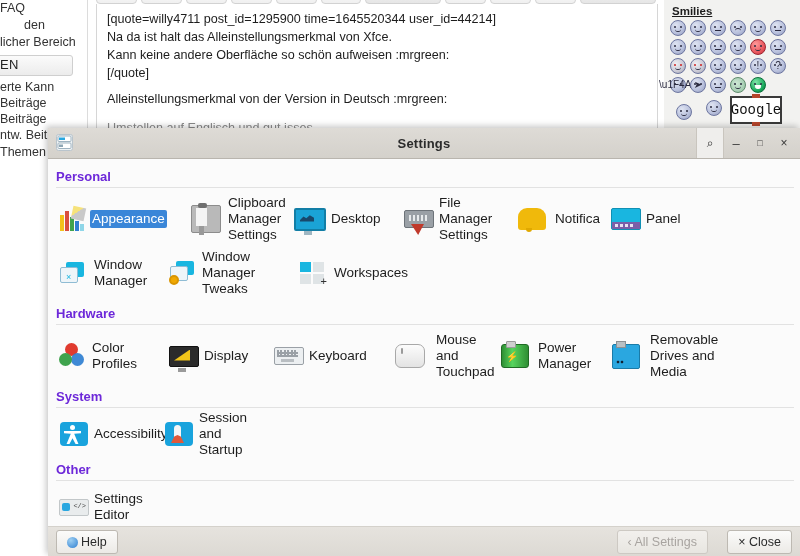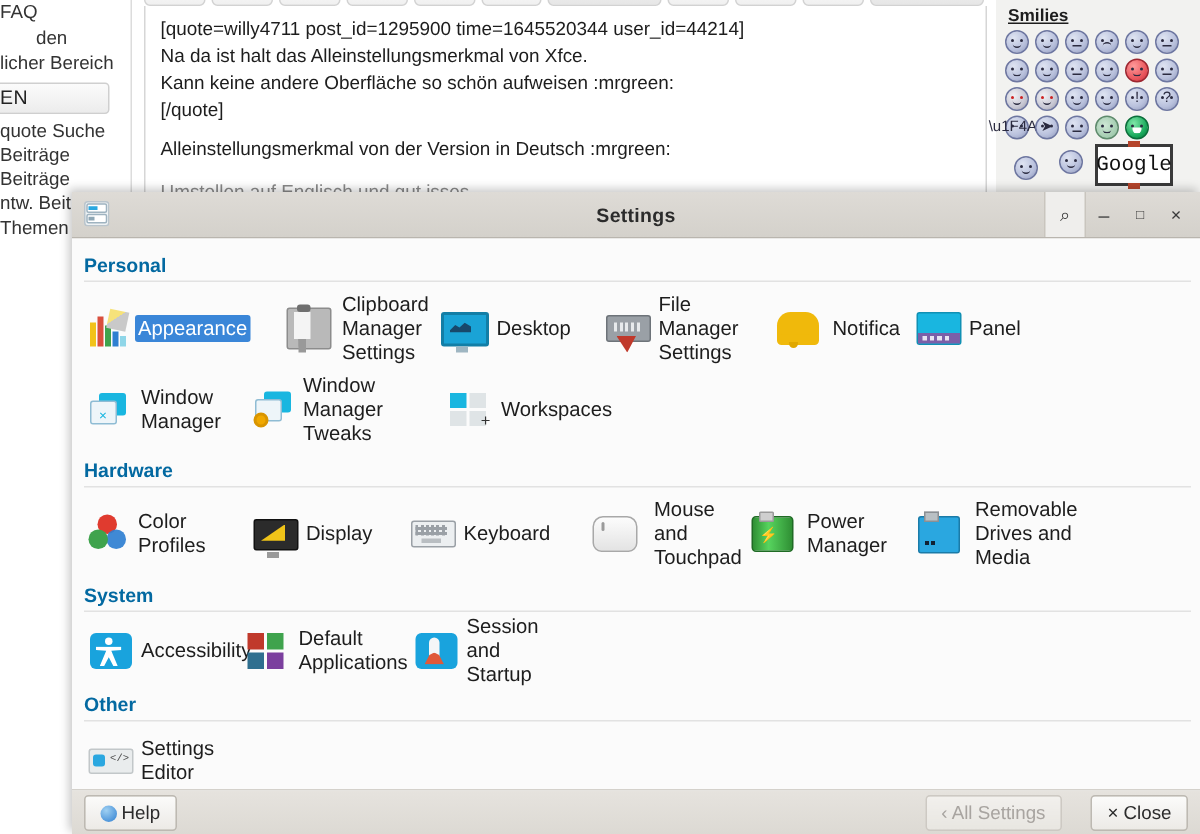--- a/index.html
+++ b/index.html
@@ -67,21 +67,21 @@
     font-size:12px;color:#3a3a3a;cursor:default;}
   #btn-search{background:#efeeec;border-left:1px solid #c9c5be;border-right:1px solid #c9c5be;width:26px;}
   #btn-min{font-size:13px;}
   #btn-max{font-size:9px;}
   #btn-close{font-size:12px;}
 
   #content{position:relative;height:367px;background:#fbfbfb;border-bottom:1px solid #d4d1cb;
      overflow:hidden;}
   #content-inner{position:absolute;left:0;top:0;right:0;bottom:0;padding:10px 6px 0 6px;box-sizing:border-box;}
 
-  .section-head{font-size:13px;font-weight:bold;color:#0369a1;margin:0 0 3px 2px;}
+  .section-head{font-size:13px;font-weight:bold;color:#6d28d9;margin:0 0 3px 2px;}
   .section-rule{height:1px;background:#e2e2e2;margin:0 0 4px 2px;}
   .section{margin-bottom:6px;}
   .grid{display:flex;flex-wrap:wrap;}
   .item{display:flex;align-items:center;gap:4px;height:54px;box-sizing:border-box;padding:0 6px 0 4px;}
   .item .label{font-size:13.5px;color:#1d1d1d;line-height:16px;max-width:84px;}
   .item .label.nowrap{max-width:none;white-space:nowrap;}
   .item .label.sel{background:#3a86d8;color:#ffffff;padding:1px 2px;border-radius:2px;}
   .ico{width:28px;height:28px;flex:0 0 28px;position:relative;}
 
   #btnbar{height:30px;background:linear-gradient(#e6e3de,#dcd9d3);position:relative;display:flex;align-items:center;}
@@ -196,21 +196,21 @@
 
 <div id="bg">
 
   <div id="bg-left">
     <div id="bg-left-divider"></div>
     <div class="bg-left-line" style="top:1px;">FAQ</div>
     <div class="bg-left-line" style="top:18px;margin-left:24px;">den</div>
     <div class="bg-left-line" style="top:35px;">licher Bereich</div>
     <div id="bg-left-pill"></div>
     <div id="bg-left-pill-label">EN</div>
-    <div class="bg-left-line" style="top:80px;">quote Suche</div>
+    <div class="bg-left-line" style="top:80px;">erte Kann</div>
     <div class="bg-left-line" style="top:96px;"> Beiträge</div>
     <div class="bg-left-line" style="top:112px;">Beiträge</div>
     <div class="bg-left-line" style="top:128px;">ntw. Beiträ</div>
     <div class="bg-left-line" style="top:145px;">Themen</div>
   </div>
 
   <div id="bg-toolbar">
     <div class="tb-btn"></div>
     <div class="tb-btn"></div>
     <div class="tb-btn"></div>
@@ -450,24 +450,20 @@
       <div class="section">
         <div class="section-head">System</div>
         <div class="section-rule"></div>
         <div class="grid">
 
           <div class="item" style="width:105px;height:44px">
             <span class="ico i-access"></span>
             <span class="label nowrap">Accessibility</span>
           </div>
 
-          <div class="item" style="width:112px;height:44px">
-            <span class="ico i-defapps"></span>
-            <span class="label" style="max-width:78px">Default Applications</span>
-          </div>
 
           <div class="item" style="width:112px;height:44px">
             <span class="ico i-session"></span>
             <span class="label" style="max-width:78px">Session and Startup</span>
           </div>
         </div>
       </div>
 
       <div class="section">
         <div class="section-head">Other</div>

